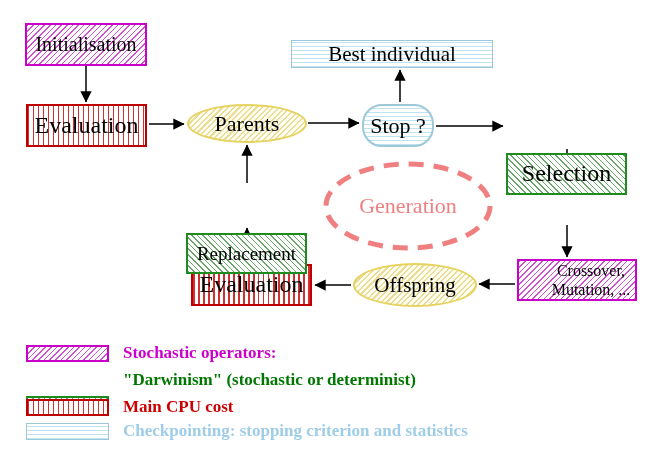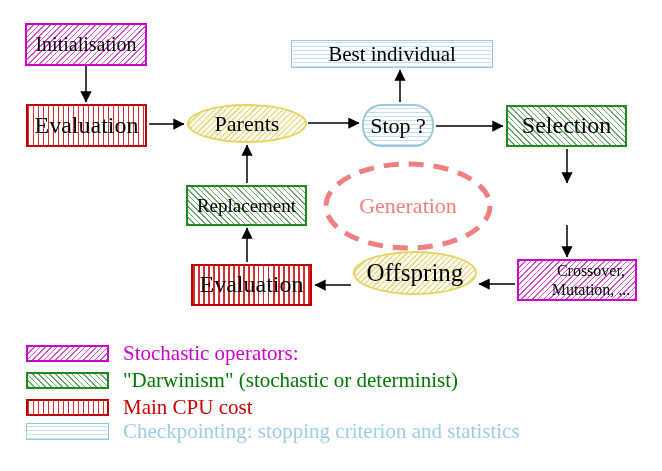--- a/index.html
+++ b/index.html
@@ -15,40 +15,41 @@
   
   .hatch-magenta{
     background-color:#fff;
     background-image:repeating-linear-gradient(135deg,#d24fd2 0,#d24fd2 1px,transparent 1px,transparent 4px);
     border:2px solid #c800c8;
   }
   .hatch-green{
     background-color:#fff;
     background-image:repeating-linear-gradient(45deg,#69a869 0,#69a869 1px,transparent 1px,transparent 4px);
     border:2px solid #1e8b1e;
+    margin-top:48px;
   }
   .hatch-yellow{
     background-color:#fffef2;
     background-image:repeating-linear-gradient(135deg,#ecdc96 0,#ecdc96 1.5px,transparent 1.5px,transparent 4px);
     border:2px solid #e6d25e;
   }
   .stripes-red{
     background-color:#fff;
     background-image:repeating-linear-gradient(90deg,#d03030 0,#d03030 1.5px,transparent 1.5px,transparent 5px);
     border:2px solid #be0000;
   }
   .stripes-cyan{
     background-color:#fff;
     background-image:repeating-linear-gradient(0deg,#bfe3f0 0,#bfe3f0 1px,transparent 1px,transparent 4px);
     border:1.5px solid #9cc8da;
   }
   .edges{position:absolute;left:0;top:0;pointer-events:none;}
   .legend-row{position:absolute;left:26px;display:flex;align-items:center;height:18px;}
   .legend-swatch{width:83px;height:17px;box-sizing:border-box;margin-right:14px;flex:none;}
-  .legend-text{font-size:21px;font-weight:normal;white-space:nowrap;}
+  .legend-text{font-size:17px;font-weight:bold;white-space:nowrap;}
   .c-magenta{color:#cc00cc;}
   .c-gold{color:#edc500;margin-left:11px;}
   .c-green{color:#007700;}
   .c-red{color:#cc0000;}
   .c-cyan{color:#9dcde8;}
   .c-coral{color:#f08080;}
 </style>
 </head>
 <body>
 
@@ -87,21 +88,21 @@
   <div class="node stripes-cyan" style="left:291px;top:40px;width:202px;height:28px;font-size:21px;">Best individual</div>
 
   <div class="node hatch-green" style="left:506px;top:105px;width:121px;height:42px;font-size:24px;">Selection</div>
 
 
   <div class="node hatch-magenta" style="left:517px;top:259px;width:120px;height:42px;font-size:16px;flex-direction:column;line-height:1.2;padding-left:28px;">
     <span>Crossover,</span>
     <span>Mutation, ...</span>
   </div>
 
-  <div class="node ellipse hatch-yellow" style="left:353px;top:251px;width:124px;height:44px;font-size:25px;">Offspring</div>
+  <div class="node ellipse hatch-yellow" style="left:353px;top:263px;width:124px;height:44px;font-size:21px;">Offspring</div>
 
   <div class="node stripes-red" style="left:191px;top:264px;width:121px;height:42px;font-size:24px;">Evaluation</div>
 
   <div class="node hatch-green" style="left:186px;top:185px;width:121px;height:41px;font-size:19px;">Replacement</div>
 
   <div class="node c-coral" style="left:323px;top:162px;width:170px;height:88px;font-size:22px;">Generation</div>
 
   <div>
     <div class="legend-row" style="top:344px;">
       <span class="legend-swatch hatch-magenta"></span>

